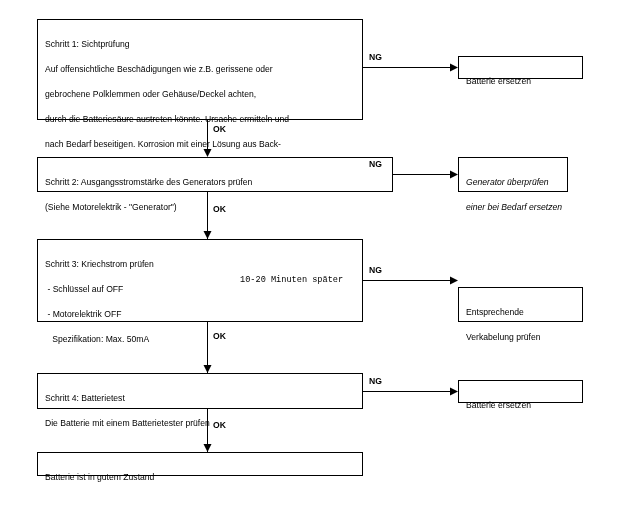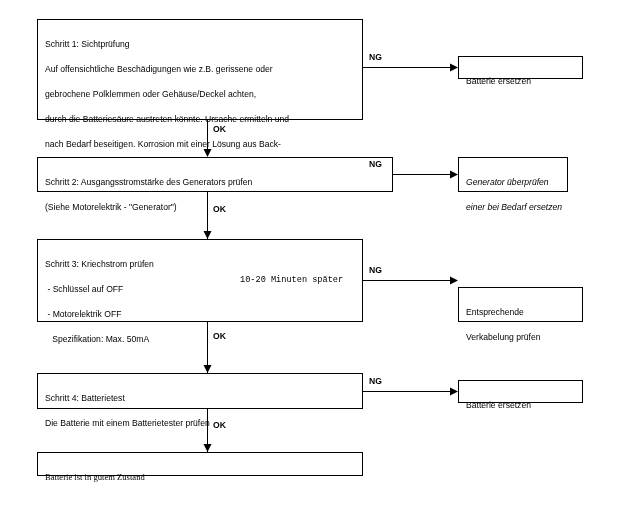--- a/index.html
+++ b/index.html
@@ -139,21 +139,21 @@
     <span class="box-line"> - Schlüssel auf OFF</span>
     <span class="box-line"> - Motorelektrik OFF</span>
     <span class="box-line">   Spezifikation: Max. 50mA</span>
   </div>
 
   <div class="box" style="left:37px; top:373px; width:326px; height:36px;">
     <span class="box-line">Schritt 4: Batterietest</span>
     <span class="box-line">Die Batterie mit einem Batterietester prüfen</span>
   </div>
 
-  <div class="box" style="left:37px; top:452px; width:326px; height:24px;font-family:Liberation Serif, serif;">
+  <div class="box" style="left:37px; top:452px; width:326px; height:24px;">
     <span class="box-line">Batterie ist in gutem Zustand</span>
   </div>
 
   <div class="box" style="left:458px; top:56px; width:125px; height:23px;">
     <span class="box-line">Batterie ersetzen</span>
   </div>
 
   <div class="box" style="left:458px; top:157px; width:110px; height:35px;font-style:italic;">
     <span class="box-line">Generator überprüfen</span>
     <span class="box-line">einer bei Bedarf ersetzen</span>

